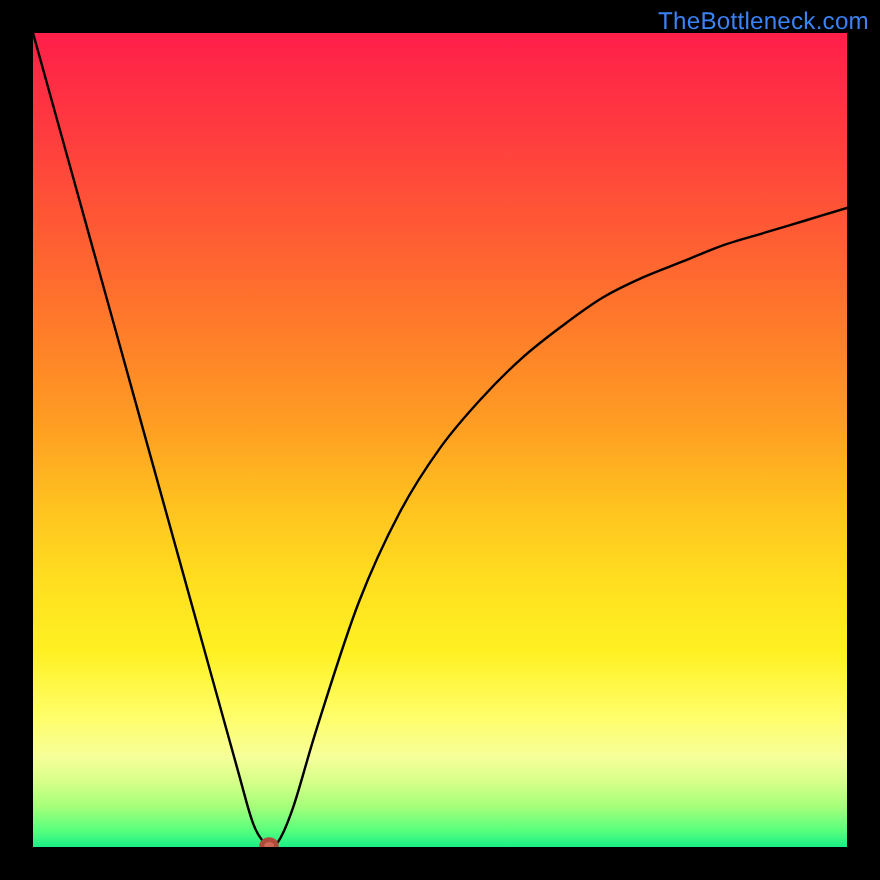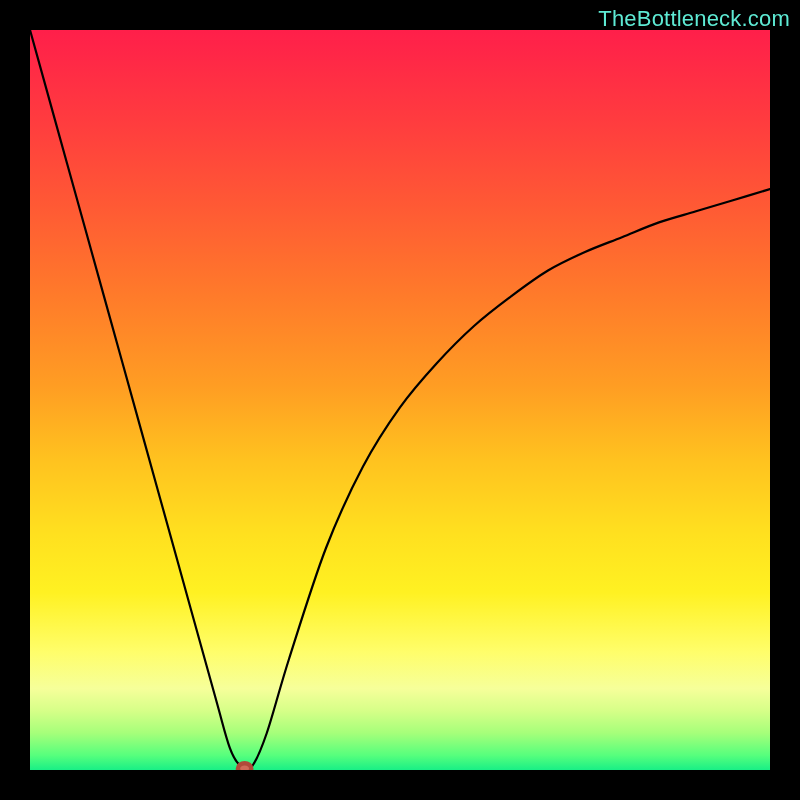--- a/index.html
+++ b/index.html
@@ -14,21 +14,21 @@
   .frame {
     position: relative;
     width: 800px;
     height: 800px;
     background: #000;
   }
   .watermark {
     position: absolute;
     top: 6px;
     right: 10px;
-    color: #5eead4;
+    color: #3b82f6;
     font-size: 22px;
     font-weight: 500;
     letter-spacing: 0.2px;
     z-index: 10;
   }
   .plot-area {
     position: absolute;
     left: 30px;
     top: 30px;
     width: 740px;

